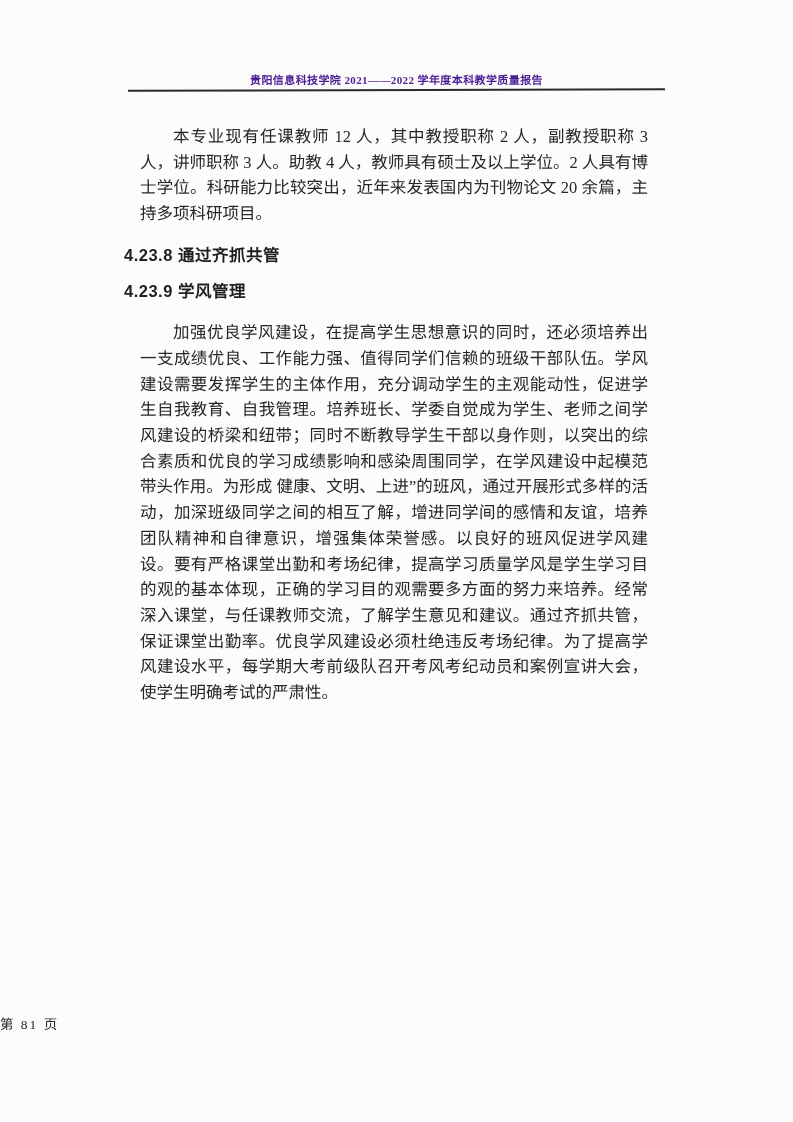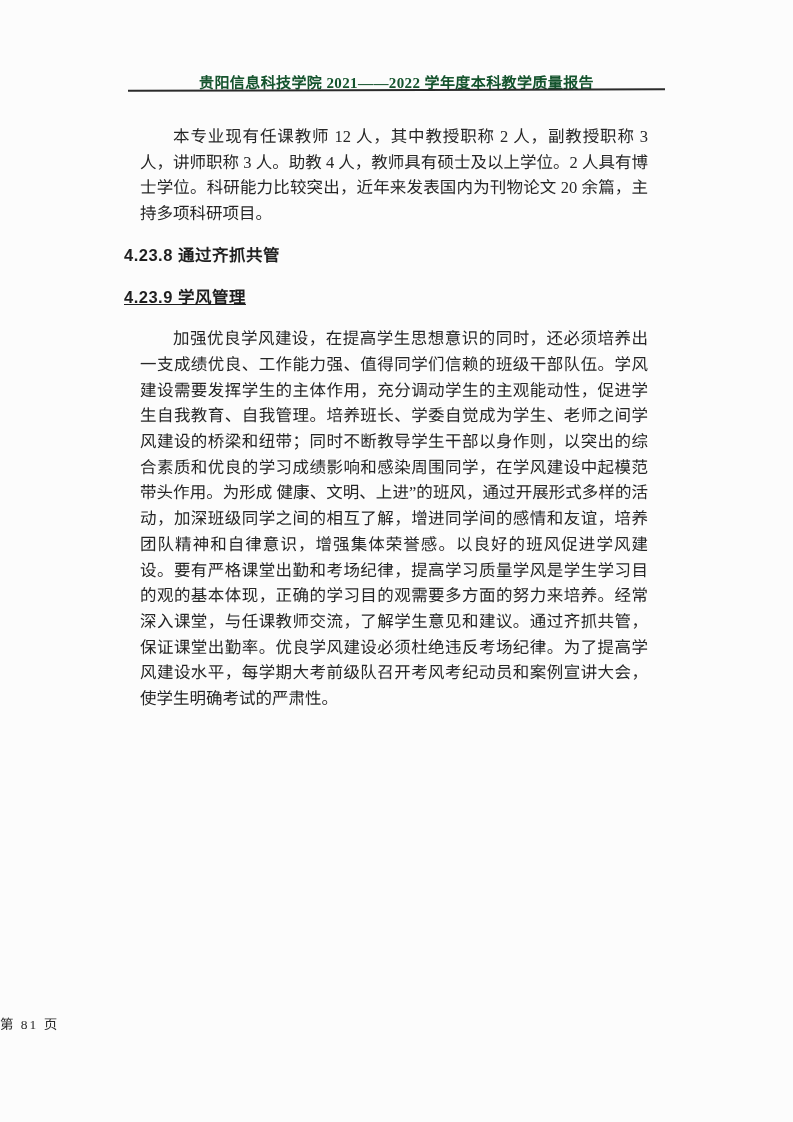--- a/index.html
+++ b/index.html
@@ -18,24 +18,24 @@
     font-family: "Liberation Serif", "DejaVu Serif", serif;
   }
   
   .running-header {
     position: absolute;
     top: 71px;
     left: 0;
     width: 100%;
     text-align: center;
     font-family: "Liberation Serif", "DejaVu Serif", serif;
-    font-size: 15px;
+    font-size: 11px;
     font-weight: 700;
     letter-spacing: 0.4px;
-    color: #14532d;
+    color: #4c1d95;
   }
   .header-rule {
     position: absolute;
     top: 89px;
     left: 128px;
     width: 537px;
     height: 2px;
     background: #2b2b2b;
     transform: rotate(-0.18deg);
   }
@@ -58,23 +58,22 @@
   .doc-body h3 {
     font-family: "Liberation Sans", "DejaVu Sans", sans-serif;
     font-size: 16.5px;
     font-weight: 700;
     color: #1f1f1f;
     margin: 14px 0 9px 0;
     text-indent: 0;
     letter-spacing: 0.5px;
   }
   .doc-body h3.second {
-    margin-top: 16px;
+    margin-top: 10px;
     margin-bottom: 6px;
-    text-decoration: underline;
   }
   
   .page-footer {
     position: absolute;
     top: 1013px;
     left: 0;
     width: 100%;
     text-align: left;
     font-family: "Liberation Serif", "DejaVu Serif", serif;
     font-size: 13.5px;

